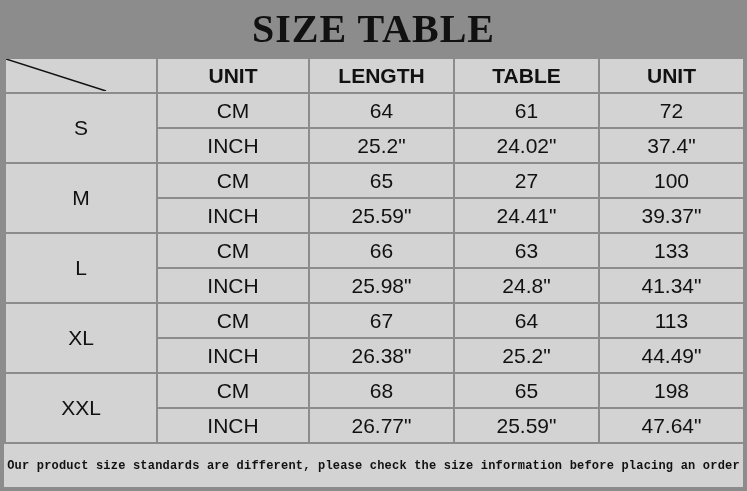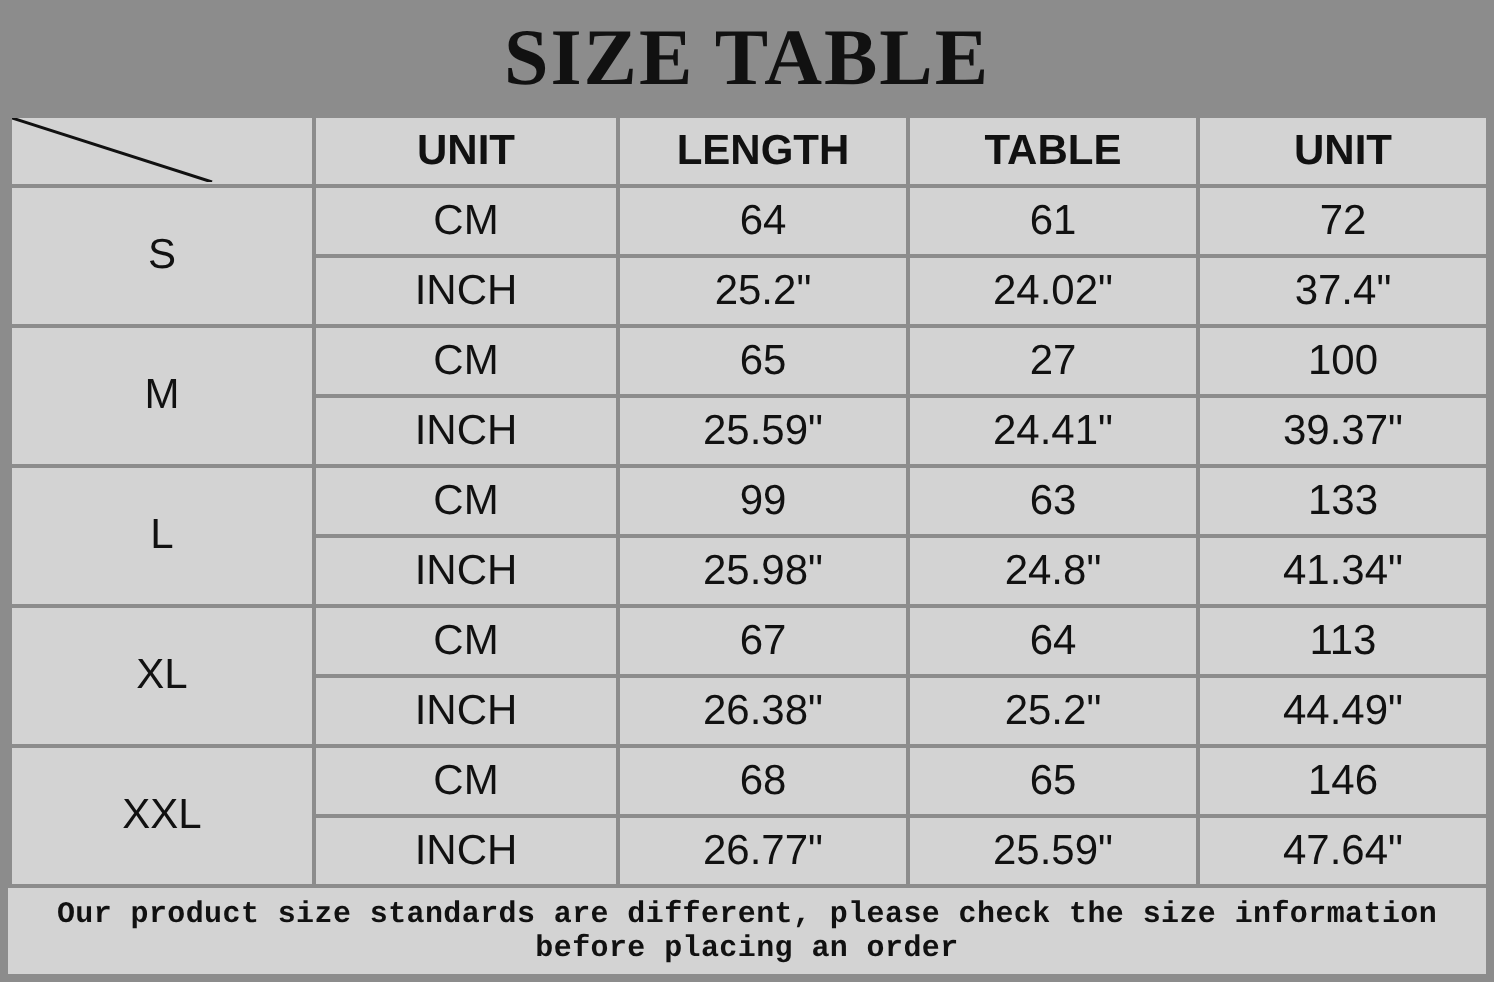--- a/index.html
+++ b/index.html
@@ -69,21 +69,21 @@
   .footer {
     flex: 1;
     background: #d3d3d3;
     margin: 0 4px 4px 4px;
     display: flex;
     align-items: center;
     justify-content: center;
     text-align: center;
     font-family: "Liberation Mono", monospace;
     font-weight: bold;
-    font-size: 15px;
+    font-size: 12px;
     color: #111;
     letter-spacing: 0.2px;
   }
   .unit-col { width: 152px; }
   .size-col { width: 152px; }
   .val-col  { width: 145px; }
 </style>
 </head>
 <body>
 
@@ -137,21 +137,21 @@
       <tr>
         <td>INCH</td>
         <td>25.59"</td>
         <td>24.41"</td>
         <td>39.37"</td>
       </tr>
 
       <tr>
         <td class="size-cell" rowspan="2">L</td>
         <td>CM</td>
-        <td>99</td>
+        <td>66</td>
         <td>63</td>
         <td>133</td>
       </tr>
       <tr>
         <td>INCH</td>
         <td>25.98"</td>
         <td>24.8"</td>
         <td>41.34"</td>
       </tr>
 
@@ -167,21 +167,21 @@
         <td>26.38"</td>
         <td>25.2"</td>
         <td>44.49"</td>
       </tr>
 
       <tr>
         <td class="size-cell" rowspan="2">XXL</td>
         <td>CM</td>
         <td>68</td>
         <td>65</td>
-        <td>146</td>
+        <td>198</td>
       </tr>
       <tr>
         <td>INCH</td>
         <td>26.77"</td>
         <td>25.59"</td>
         <td>47.64"</td>
       </tr>
     </tbody>
   </table>
 

